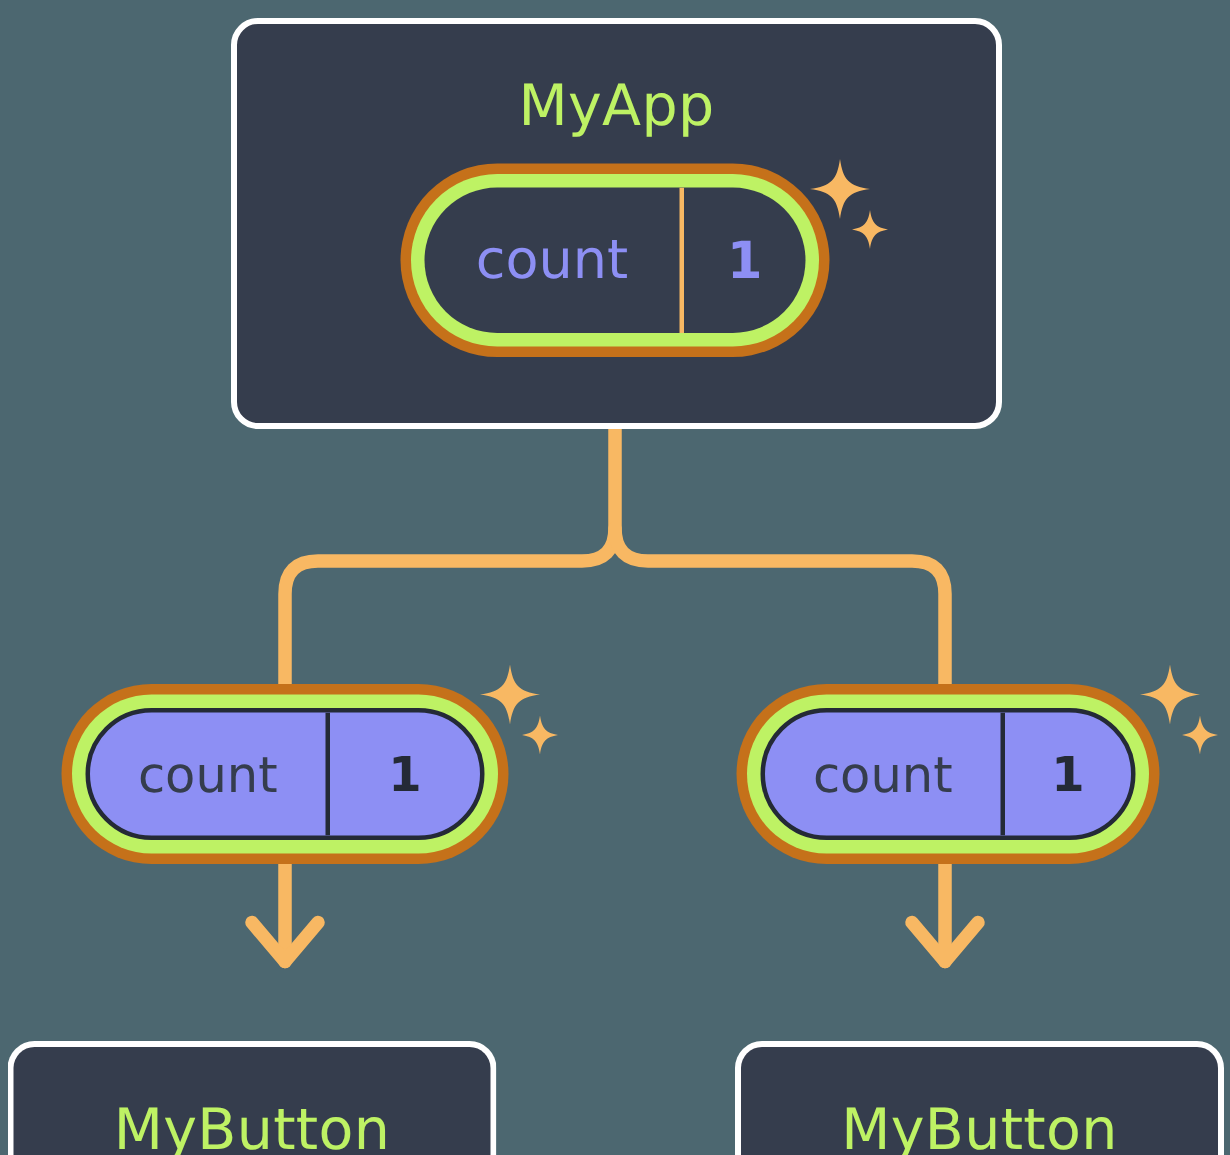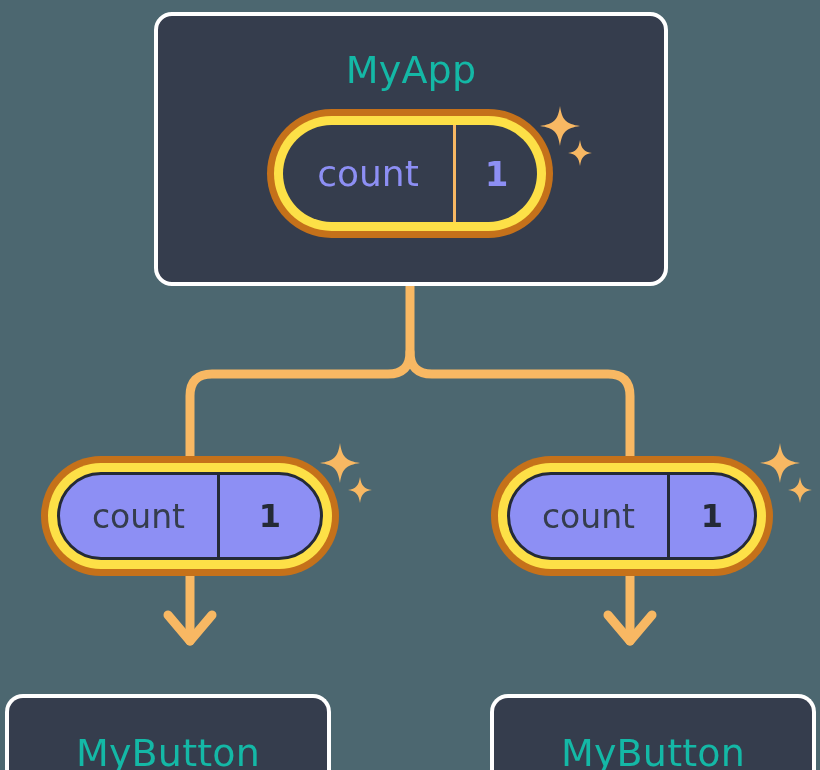--- a/index.html
+++ b/index.html
@@ -34,21 +34,21 @@
     position: absolute;
     box-sizing: border-box;
     background: #353d4d;
     border: 4px solid #ffffff;
     border-radius: 18px;
     display: flex;
     flex-direction: column;
     align-items: center;
   }
   .comp-title {
-    color: #14b8a6;
+    color: #bef264;
     font-size: 38px;
     font-weight: 400;
     letter-spacing: 0.2px;
     line-height: 1;
     white-space: nowrap;
   }
 
   #box-myapp {
     left: 154px;
     top: 12px;
@@ -88,21 +88,21 @@
     border-radius: 999px;
     background: #c5711a;              
     padding: 7px;
     display: block;
   }
   .pill-mid {
     box-sizing: border-box;
     width: 100%;
     height: 100%;
     border-radius: 999px;
-    background: #fde047;             
+    background: #bef264;             
     padding: 9px;
   }
   .pill-inner {
     box-sizing: border-box;
     width: 100%;
     height: 100%;
     border-radius: 999px;
     display: flex;
     align-items: stretch;
     overflow: hidden;

